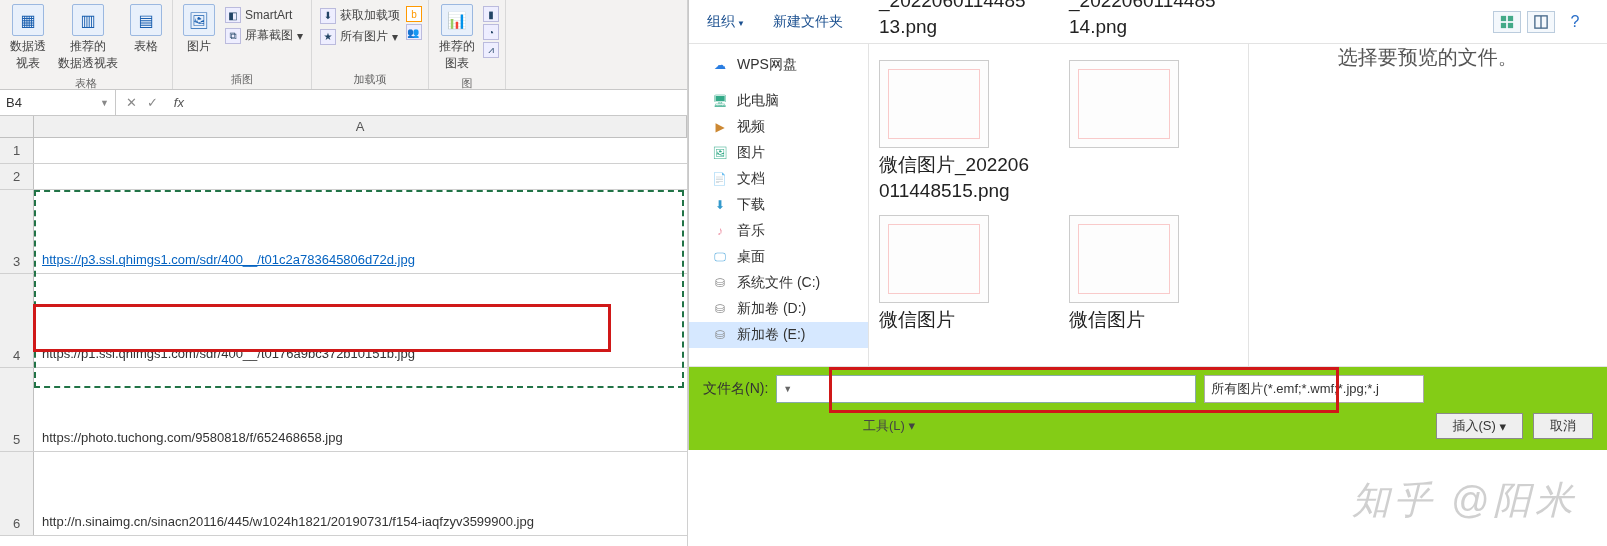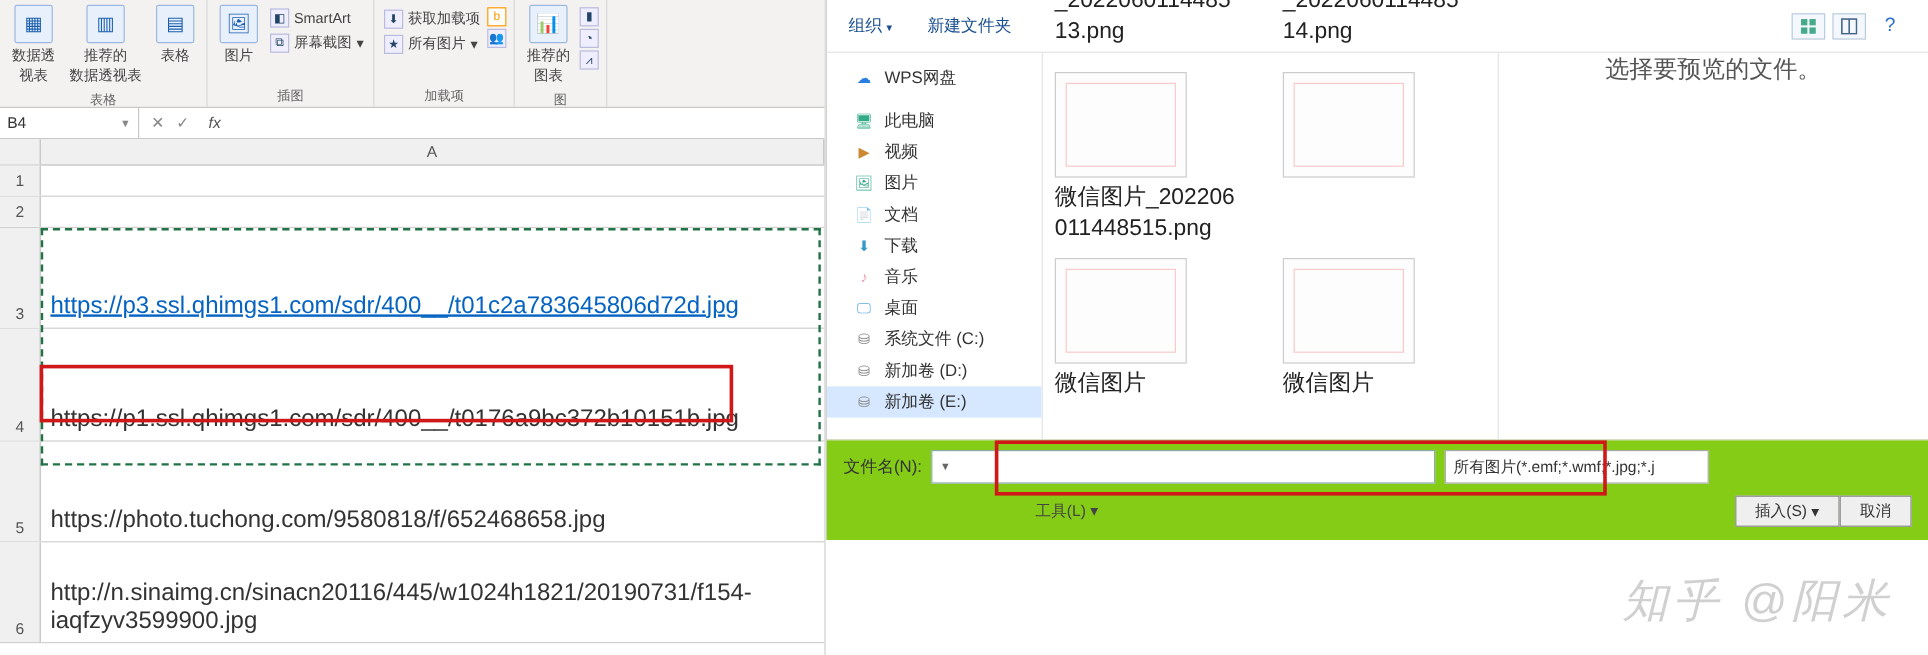--- a/index.html
+++ b/index.html
@@ -23,21 +23,21 @@
   .fxbtns { display:flex; gap:10px; padding:0 10px; color:#888; }
   .fxlabel { font-style:italic; color:#555; padding:0 6px; }
 
   .sheet { position:relative; }
   .colhdr { display:flex; height:22px; background:#f0f0f0; border-bottom:1px solid #c0c0c0; }
   .corner { width:34px; border-right:1px solid #c0c0c0; background:#f0f0f0; }
   .colA { flex:1; text-align:center; line-height:22px; font-size:13px; color:#555; border-right:1px solid #c0c0c0; }
 
   .rows .r { display:flex; border-bottom:1px solid #d0d0d0; }
   .rhdr { width:34px; text-align:center; background:#f0f0f0; border-right:1px solid #c0c0c0; font-size:13px; color:#555; display:flex; align-items:flex-end; justify-content:center; padding-bottom:4px; }
-  .cell { flex:1; padding:6px 8px; font-size:20px; display:flex; align-items:flex-end; }
+  .cell { flex:1; padding:6px 8px; font-size:13px; display:flex; align-items:flex-end; }
   .r1,.r2 { height:26px; } .r1 .rhdr,.r2 .rhdr{align-items:center;padding:0;}
   .r3 { height:84px; } .r4 { height:94px; } .r5 { height:84px; } .r6 { height:84px; }
   .link { color:#0563c1; text-decoration:underline; }
 
   .marquee { position:absolute; border:2px dashed #217346; pointer-events:none; }
   .redbox { position:absolute; border:3px solid #d01818; pointer-events:none; }
 
   
   .dialog { position:absolute; left:688px; top:0; right:0; height:450px; background:#fff; border-left:1px solid #c8c8c8; }
   .dlg-toolbar { display:flex; align-items:center; gap:28px; height:44px; padding:0 18px; border-bottom:1px solid #e3e3e3; }
@@ -60,21 +60,21 @@
   .thumb::after{content:"";position:absolute;inset:8px;border:1px solid #e33; opacity:.25;}
   .fname { line-height:1.35; word-break:break-all; }
 
   .preview { flex:1; border-left:1px solid #e3e3e3; display:flex; align-items:flex-start; justify-content:center; color:#555; font-size:20px; }
 
   .dlg-footer { position:absolute; left:0; right:0; bottom:0; height:84px; border-top:1px solid #e3e3e3; background:#84cc16; padding:8px 14px; }
   .fname-row { display:flex; align-items:center; gap:8px; }
   .fname-lbl { font-size:14px; }
   .fname-input { flex:1; max-width:420px; height:28px; border:1px solid #8aa; background:#fff; padding:0 6px; font-size:14px; display:flex; align-items:center; justify-content:space-between; }
   .ftype { width:220px; height:28px; border:1px solid #aaa; background:#fff; padding:0 6px; font-size:13px; display:flex; align-items:center; justify-content:space-between; }
-  .btn-row { display:flex; justify-content:flex-end; margin-top:10px; align-items:center;}
+  .btn-row { display:flex; gap:10px; justify-content:flex-end; margin-top:10px; align-items:center;}
   .foot-btn { height:26px; padding:0 16px; border:1px solid #8a8a8a; background:#efefef; font-size:13px; display:flex; align-items:center; }
   .tools-lbl{font-size:13px;color:#444;margin-right:auto;margin-left:160px;}
 
   .watermark { position:absolute; right:30px; bottom:20px; font-size:38px; color:rgba(120,120,120,.35); font-style:italic; font-weight:300; letter-spacing:4px; pointer-events:none;}
 </style>
 </head>
 <body>
 
 <div class="excel">
 

